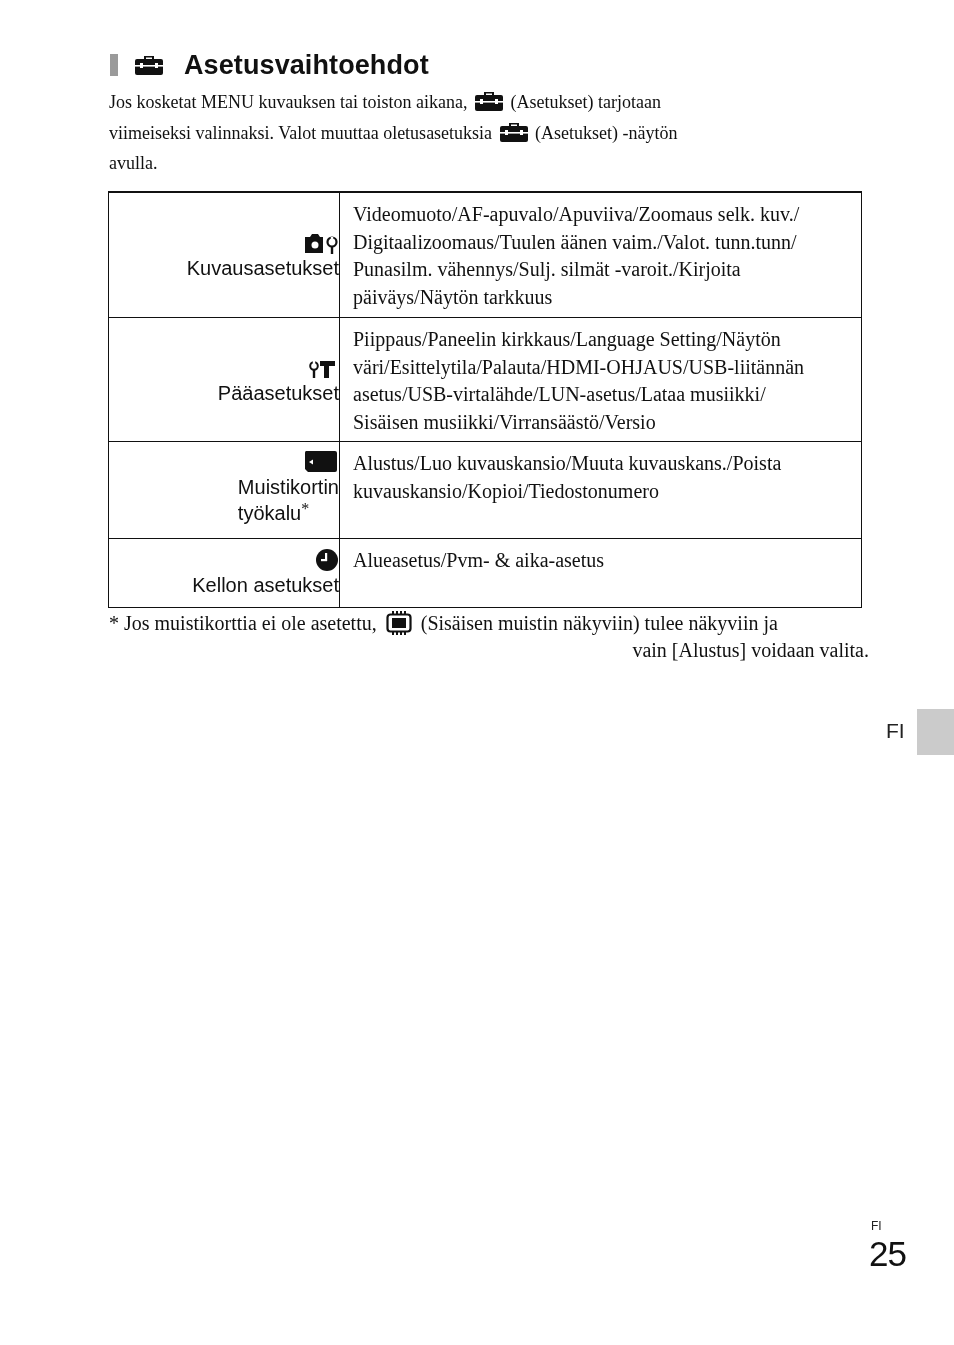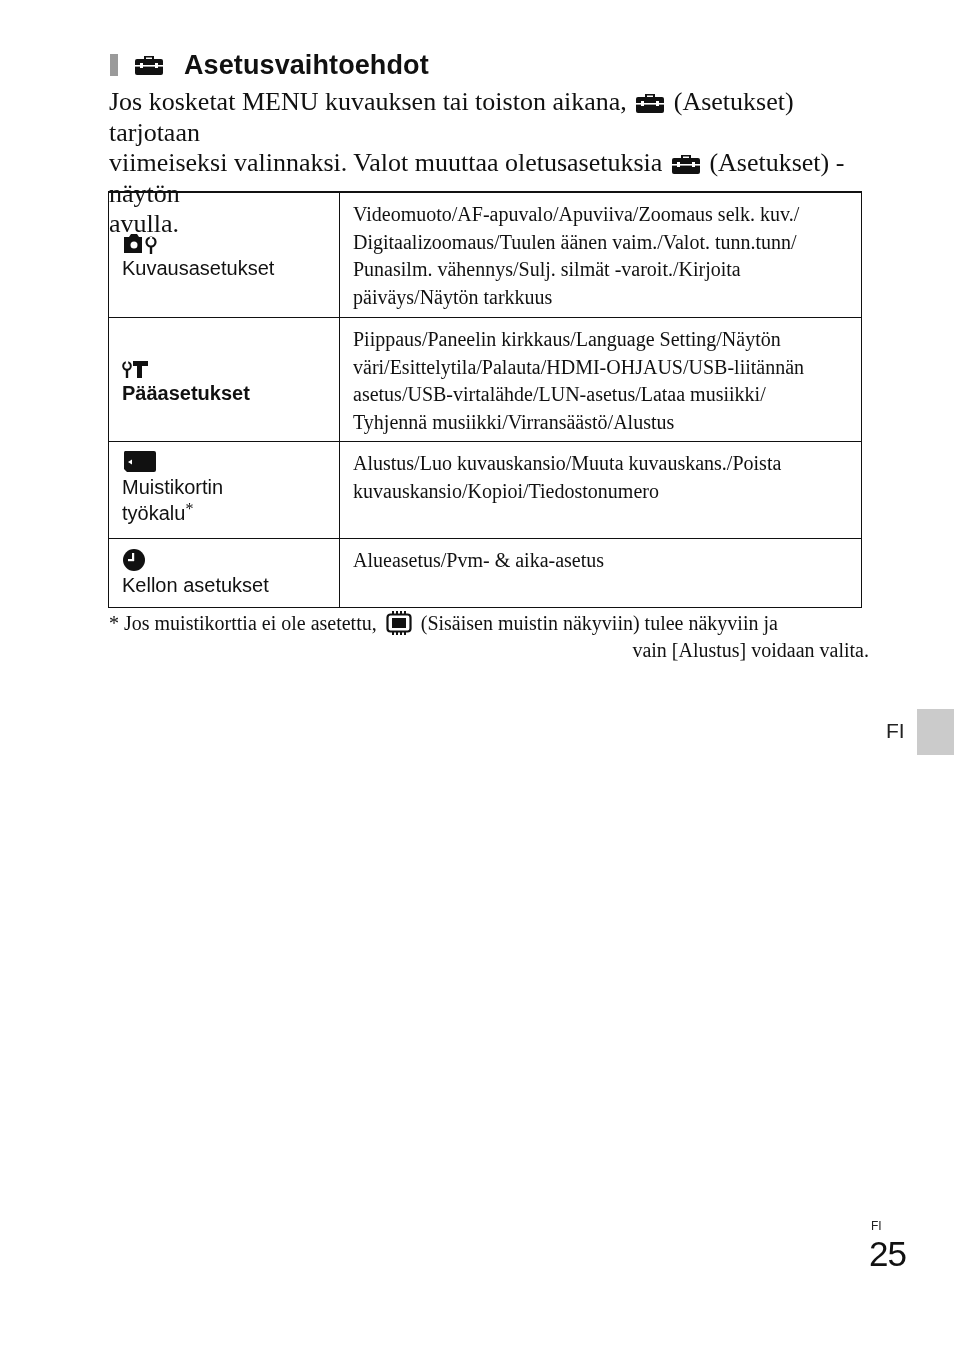--- a/index.html
+++ b/index.html
@@ -5,29 +5,29 @@
   html, body { margin: 0; padding: 0; background: #ffffff; }
   body { width: 954px; height: 1345px; position: relative; overflow: hidden; color: #111; }
 
   .heading { position: absolute; left: 110px; top: 47px; display: flex; align-items: center; height: 36px; gap: 12px; }
   .heading .bar { width: 8px; height: 22px; background: #9a9a9a; margin-right: 4px; }
   .heading .title { font-family: "Liberation Sans", "DejaVu Sans", sans-serif; font-weight: bold; font-size: 27px; margin-left: 8px; letter-spacing: 0.1px; }
 
   .toolbox { display: inline-block; position: relative; width: 30px; height: 22px; vertical-align: middle; }
   .toolbox svg { width: 100%; height: 100%; display: block; }
 
-  .intro { position: absolute; left: 109px; top: 87px; width: 760px; font-family: "Liberation Serif", "DejaVu Serif", serif; font-size: 26px; line-height: 30.5px; }
+  .intro { position: absolute; left: 109px; top: 87px; width: 760px; font-family: "Liberation Serif", "DejaVu Serif", serif; font-size: 18px; line-height: 30.5px; }
   .intro .inl-icon { display: inline-block; width: 30px; height: 22px; vertical-align: -4px; margin: 0 2px; }
 
   table.settings { position: absolute; left: 108px; top: 191px; width: 754px; border-collapse: collapse; }
   table.settings td { border: 1px solid #111; vertical-align: top; padding: 0; }
   table.settings tr:first-child td { border-top: 2px solid #111; }
   td.cat { width: 217px; padding: 0 0 0 13px !important; }
   td.opts { font-family: "Liberation Serif", "DejaVu Serif", serif; font-size: 20px; line-height: 27.5px; padding: 8px 10px 0 13px !important; }
-  .cat-inner { display: flex; flex-direction: column; justify-content: center; height: 100%; }
+  .cat-inner { display: flex; flex-direction: column; justify-content: center; height: 100%; align-items: flex-end; }
   .cat-label { font-family: "Liberation Sans", "DejaVu Sans", sans-serif; font-size: 20px; line-height: 26px; }
   .cat-icon { height: 26px; display: flex; align-items: flex-end; }
   sup.ast { font-family: "Liberation Serif", "DejaVu Serif", serif; font-size: 16px; vertical-align: 6px; line-height: 0; }
 
   .footnote { position: absolute; left: 109px; top: 610px; width: 760px; font-family: "Liberation Serif", "DejaVu Serif", serif; font-size: 20px; line-height: 27px; }
   .footnote .l2 { padding-left: 16px; text-align: right; }
   .footnote .chip { display: inline-block; width: 28px; height: 26px; vertical-align: -6px; margin: 0 3px; }
 
   .lang-tab { position: absolute; left: 917px; top: 709px; width: 37px; height: 46px; background: #cbcbcb; }
   .lang-label { position: absolute; left: 886px; top: 719px; font-family: "Liberation Sans", "DejaVu Sans", sans-serif; font-size: 21px; color: #222; }
@@ -93,38 +93,38 @@
     </td>
     <td class="opts">
       <div>Videomuoto/AF-apuvalo/Apuviiva/Zoomaus selk. kuv./</div>
       <div>Digitaalizoomaus/Tuulen äänen vaim./Valot. tunn.tunn/</div>
       <div>Punasilm. vähennys/Sulj. silmät -varoit./Kirjoita</div>
       <div>päiväys/Näytön tarkkuus</div>
     </td>
   </tr>
   <tr style="height:123px;">
     <td class="cat">
-      <div class="cat-inner" style="height:123px;font-weight:bold;">
+      <div class="cat-inner" style="height:123px;">
         <div class="cat-icon">
           <svg width="30" height="22" viewBox="0 0 30 22">
                 <circle cx="5" cy="8" r="3.8" fill="none" stroke="#111" stroke-width="2"></circle>
                 <rect x="3.8" y="3" width="2.4" height="4" fill="#fff"></rect>
                 <rect x="3.8" y="11" width="2.4" height="9" fill="#111"></rect>
                 <rect x="11" y="3" width="15" height="5" fill="#111"></rect>
                 <rect x="15" y="6" width="5" height="14" fill="#111"></rect>
               </svg>
         </div>
         <div class="cat-label">Pääasetukset</div>
       </div>
     </td>
     <td class="opts">
       <div>Piippaus/Paneelin kirkkaus/Language Setting/Näytön</div>
       <div>väri/Esittelytila/Palauta/HDMI-OHJAUS/USB-liitännän</div>
       <div>asetus/USB-virtalähde/LUN-asetus/Lataa musiikki/</div>
-      <div>Tyhjennä musiikki/Virransäästö/Alustus</div>
+      <div>Sisäisen musiikki/Virransäästö/Versio</div>
     </td>
   </tr>
   <tr style="height:96px;">
     <td class="cat">
       <div class="cat-inner" style="height:96px; justify-content:flex-start; padding-top:8px; box-sizing:border-box;">
         <div class="cat-icon" style="height:24px; align-items:flex-start;">
           <svg width="36" height="24" viewBox="0 0 36 24">
                 <path d="M3 1 h29 a2 2 0 0 1 2 2 v17 a2 2 0 0 1 -2 2 h-27 l-3 -3 v-16 a2 2 0 0 1 1 -2 z" fill="#111"></path>
                 <path d="M6 12 l4 -2.5 v5 z" fill="#fff"></path>
               </svg>

